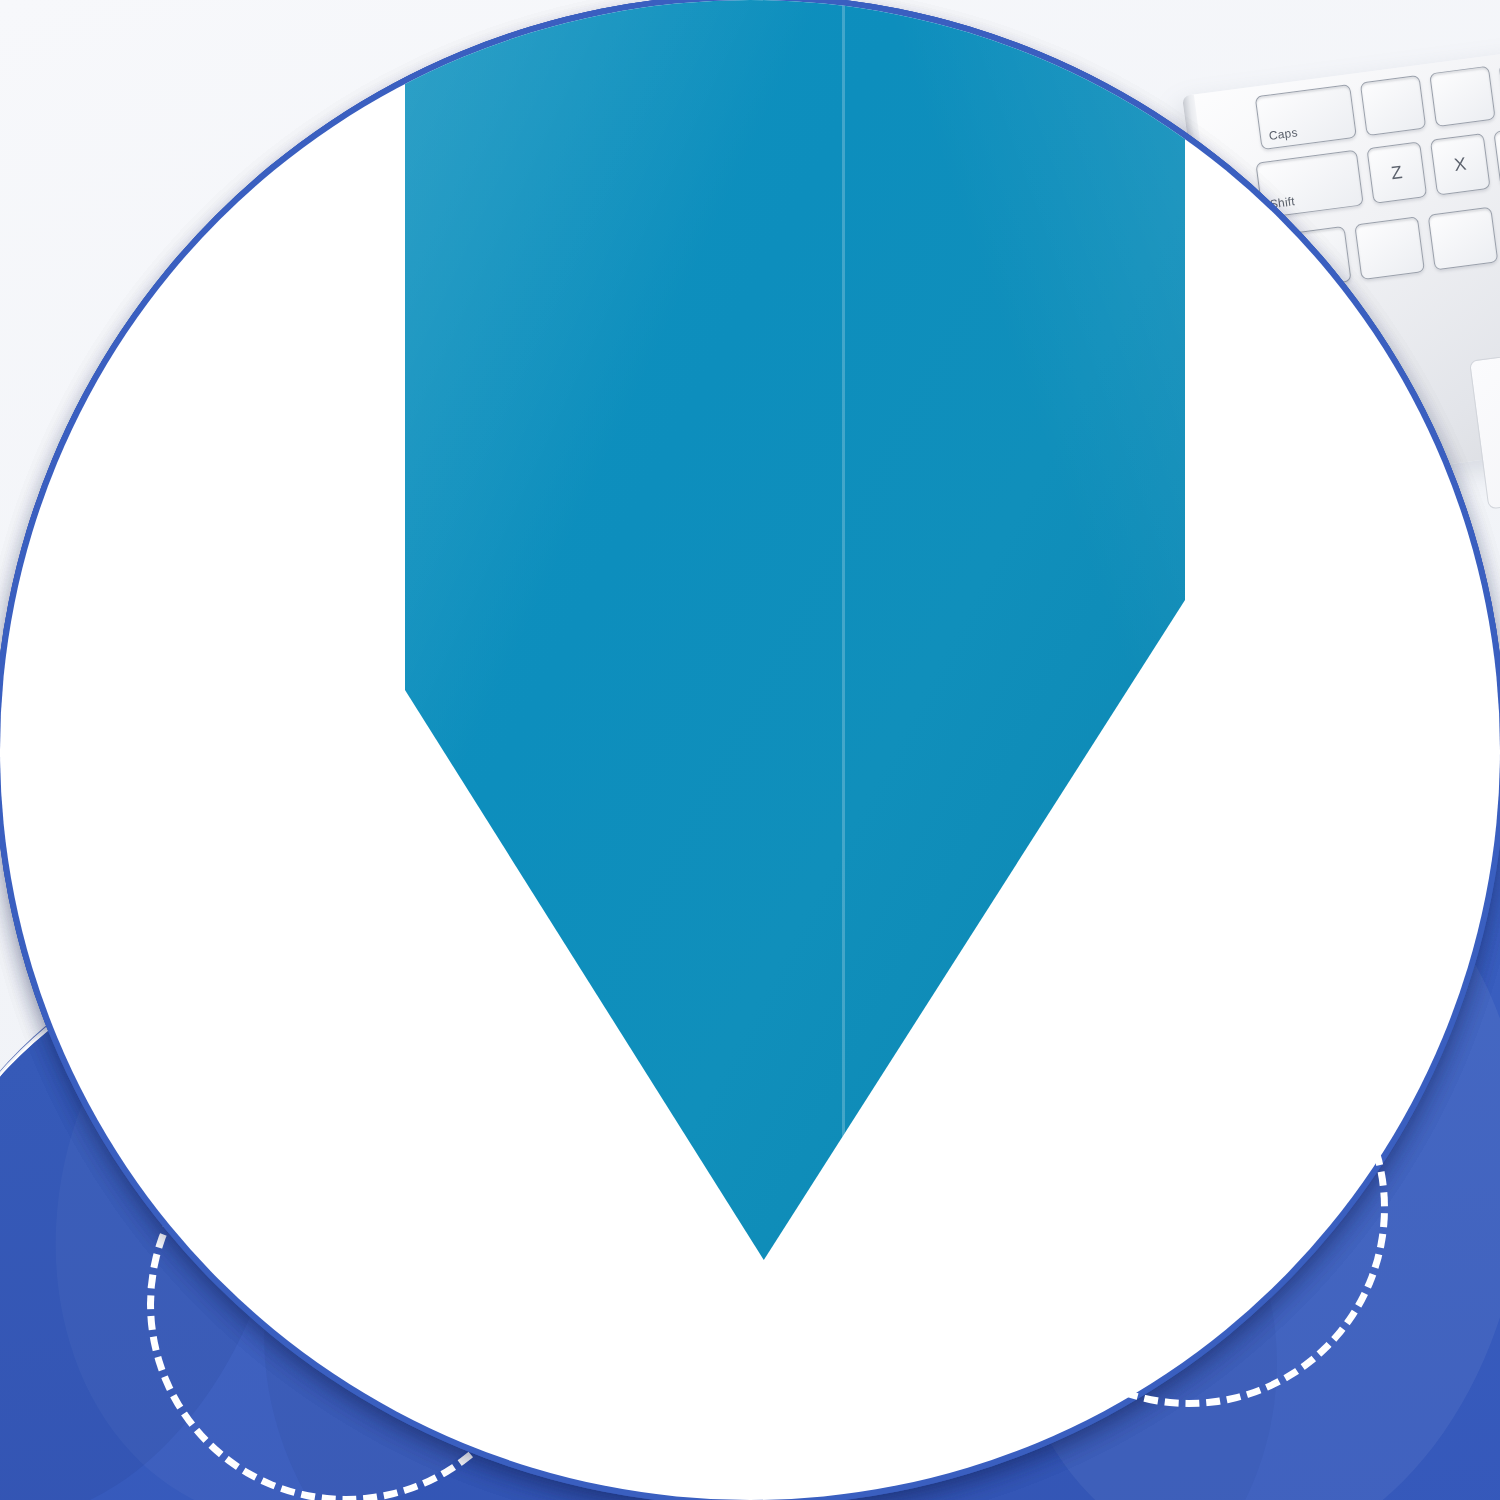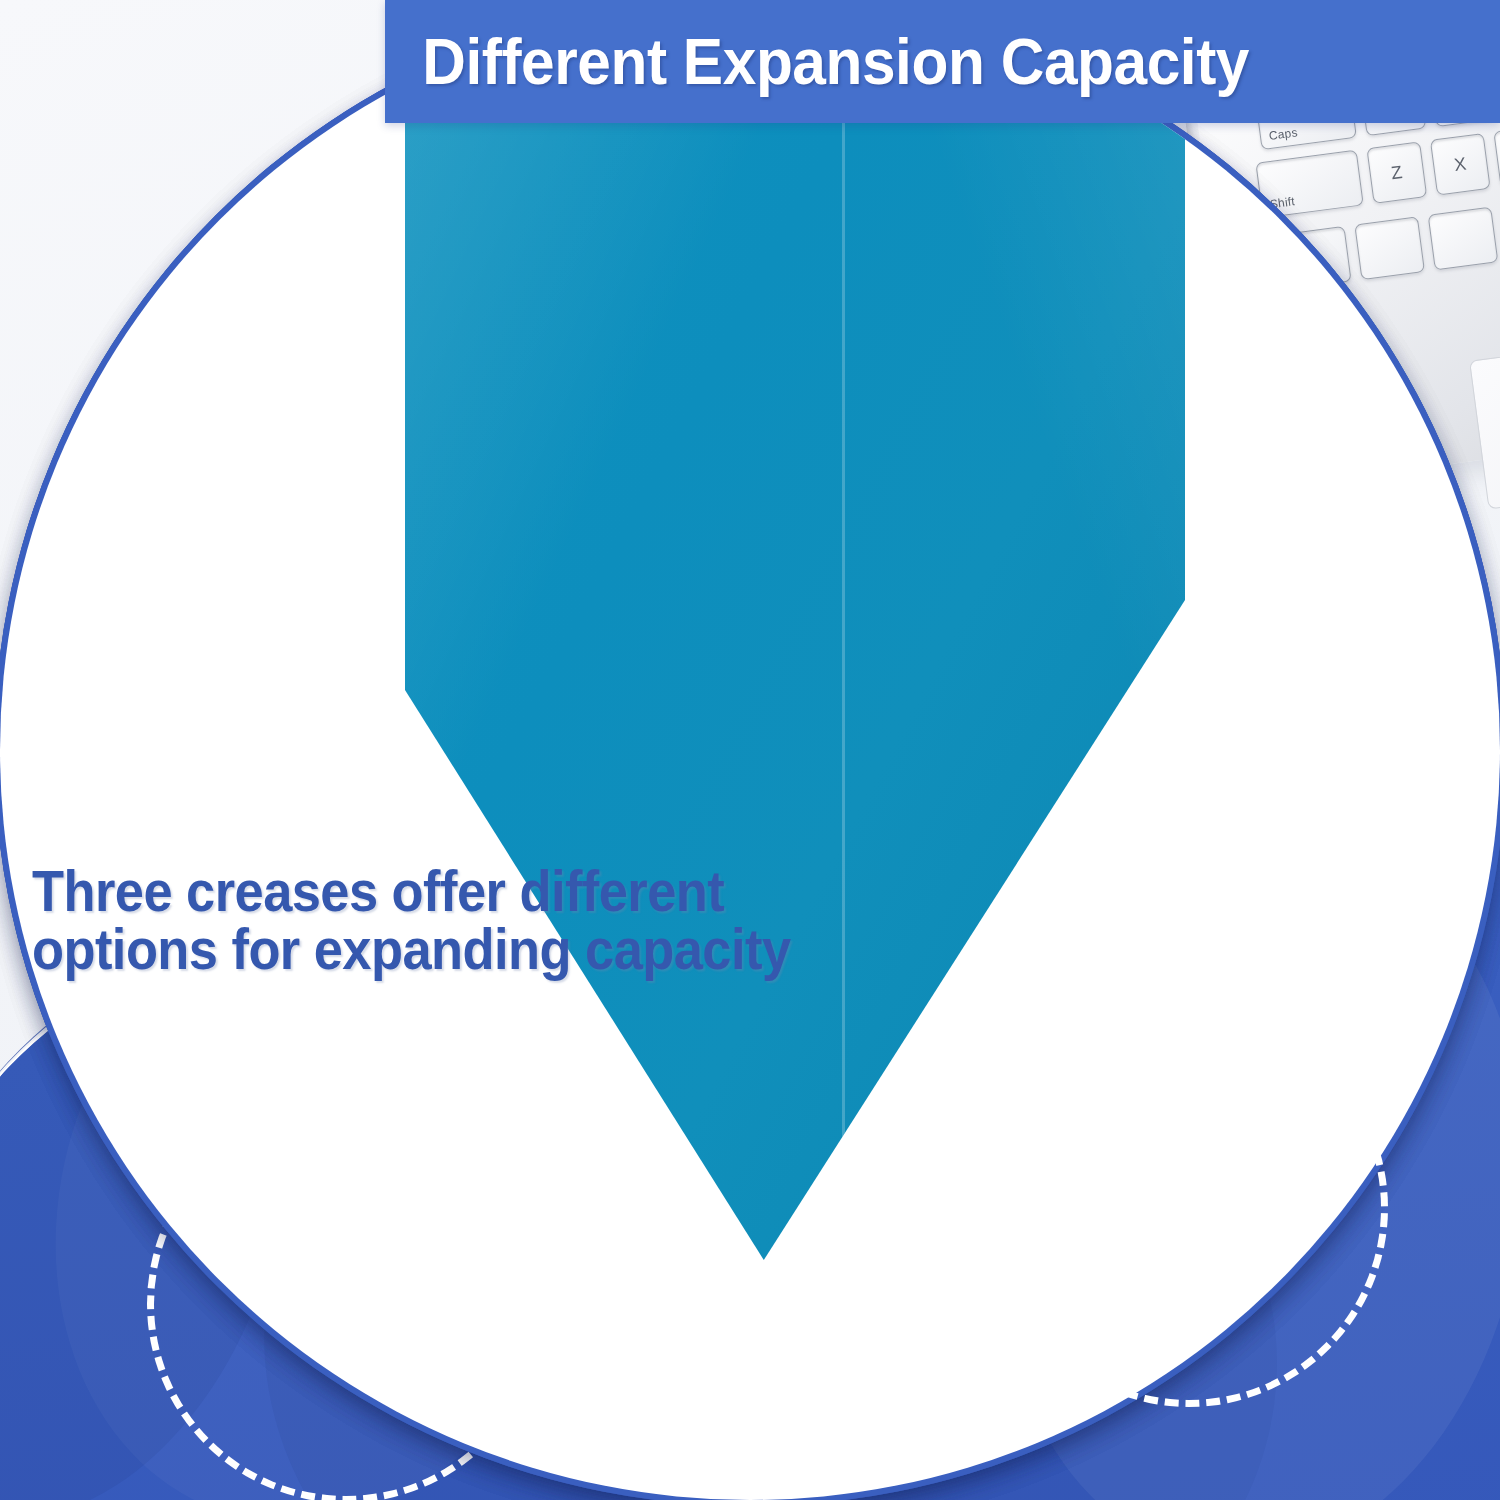--- a/index.html
+++ b/index.html
@@ -431,22 +431,15 @@
   <div class="c-3">
     <div class="circle" style="position:absolute;inset:0;">
       <div class="vfold c-3-v">
         <div class="vfold-sheen"></div>
         <div class="vfold-spine" style="left:56%;"></div>
       </div>
     </div>
   </div>
   <div class="circle-dash" style="left:990px; top:1009px; width:398px; height:398px;"></div>
 
-  <div class="banner">
-    <div class="banner-title">Different Expansion Capacity</div>
-  </div>
-
-  <div class="caption">
-    <div class="caption-line">Three creases offer different</div>
-    <div class="caption-line">options for expanding capacity</div>
-  </div>
+
 
 </div>
 
 </body></html>

